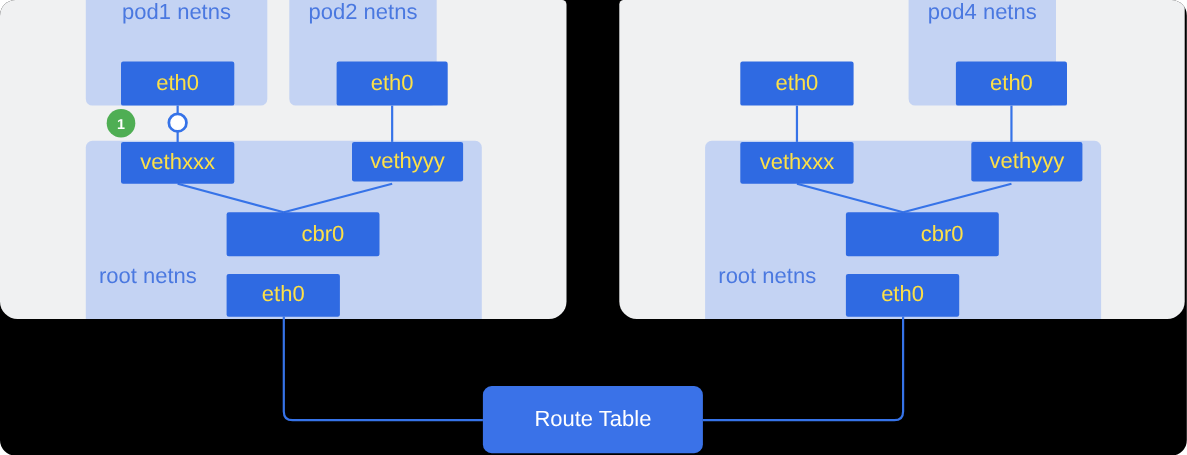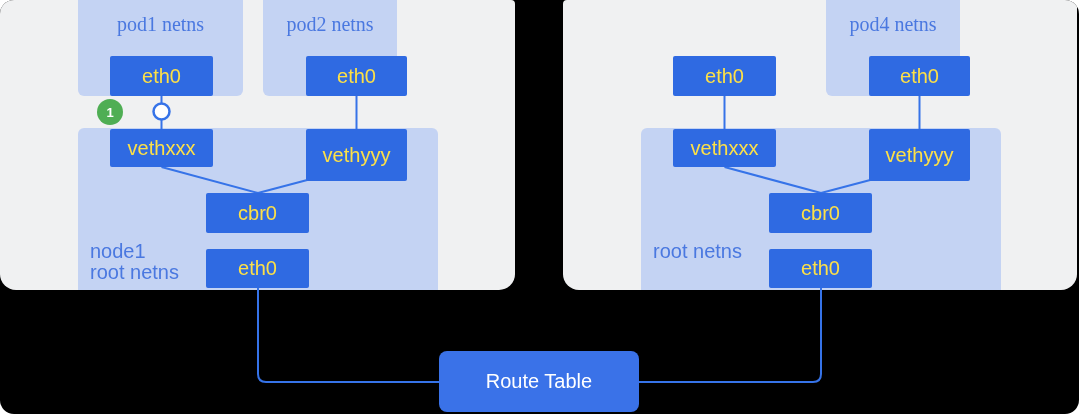--- a/index.html
+++ b/index.html
@@ -5,30 +5,30 @@
   html,body{margin:0;padding:0;background:#ffffff;font-family:"Liberation Sans",sans-serif;}
   .canvas{position:relative;width:1079px;height:414px;background:#000000;border-radius:14px;overflow:hidden;}
 
   .node-card{position:absolute;top:0;height:290px;background:#f0f1f2;border-radius:4px 4px 16px 16px;}
   .node-card.left{left:0;width:515px;}
   .node-card.right{left:563px;width:514px;}
 
   .pod-netns{position:absolute;top:0;height:96px;background:#c4d3f3;border-radius:0 0 6px 6px;}
   .pod-a{left:78px;width:165px;}
   .pod-b{left:263px;width:134px;}
-  .pod-label{display:block;text-align:center;margin-top:13px;color:#4a78e0;font-size:20px;font-family:Liberation Serif, serif;}
+  .pod-label{display:block;text-align:center;color:#4a78e0;font-size:20px;}
 
   .root-netns{position:absolute;left:78px;top:128px;width:360px;height:162px;background:#c4d3f3;border-radius:6px 6px 0 0;}
 
   .box{position:absolute;background:#2f6ae2;color:#fde047;font-size:20px;display:flex;align-items:center;justify-content:center;border-radius:2px;z-index:2;}
   .pod-a-eth{left:110px;top:56px;width:103px;height:40px;}
   .pod-b-eth{left:306px;top:56px;width:101px;height:40px;}
   .veth-a{left:110px;top:129px;width:103px;height:38px;}
-  .veth-b{left:306px;top:129px;width:101px;height:52px;}
-  .cbr{left:206px;top:193px;width:103px;height:40px;}
+  .veth-b{left:320px;top:129px;width:101px;height:36px;}
+  .cbr{left:206px;top:193px;width:103px;height:40px;padding-left:36px;}
   .node-eth{left:206px;top:249px;width:103px;height:39px;}
 
   .node-title{position:absolute;left:90px;top:241px;color:#4a78e0;font-size:20px;line-height:21px;z-index:2;}
 
   .wires{position:absolute;left:0;top:0;width:1079px;height:414px;z-index:1;pointer-events:none;}
 
   .badge{position:absolute;left:97px;top:99px;width:26px;height:26px;border-radius:50%;background:#4fae54;
          color:#ffffff;font-size:13px;font-weight:bold;display:flex;align-items:center;justify-content:center;z-index:3;}
 
   .route-table{position:absolute;left:439px;top:351px;width:200px;height:61px;background:#3a72e8;border-radius:8px;
@@ -70,21 +70,20 @@
     <div class="root-netns"></div>
 
     <div class="box pod-a-eth">eth0</div>
     <div class="box pod-b-eth">eth0</div>
     <div class="box veth-a">vethxxx</div>
     <div class="box veth-b">vethyyy</div>
     <div class="box cbr">cbr0</div>
     <div class="box node-eth">eth0</div>
 
     <div class="node-title">
-      <div>node1</div>
       <div>root netns</div>
     </div>
   </div>
 
   <div class="node-card right">
     <div class="pod-netns pod-b">
       <span class="pod-label">pod4 netns</span>
     </div>
     <div class="root-netns"></div>
 

